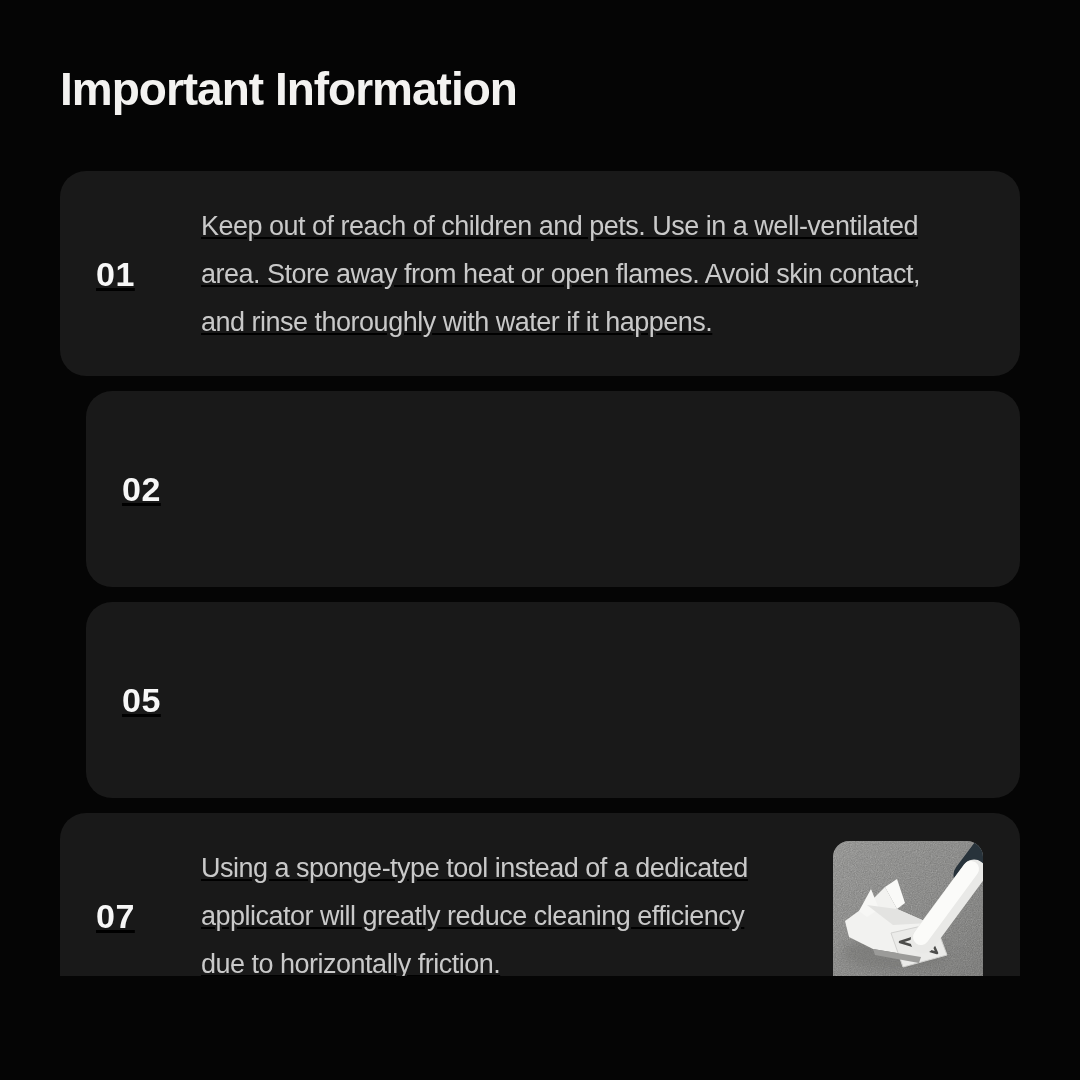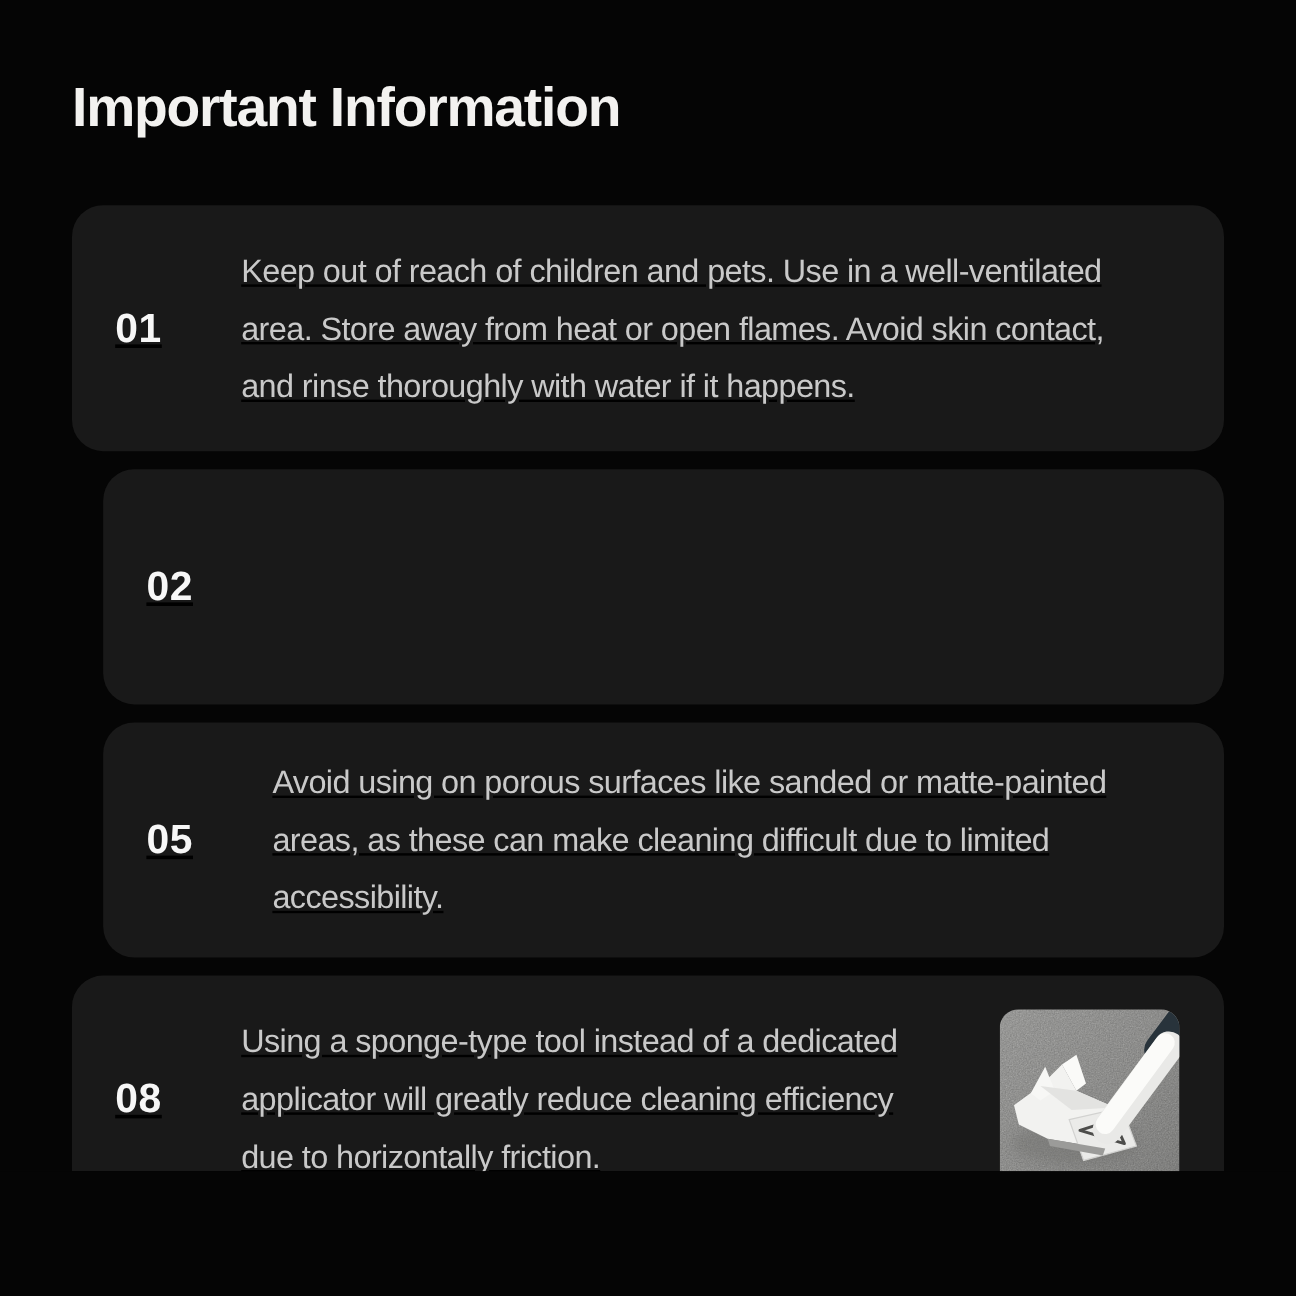--- a/index.html
+++ b/index.html
@@ -100,29 +100,26 @@
 
     <section class="card h-b">
       <div class="card-inner">
         <div class="num">02</div>
       </div>
     </section>
 
     <section class="card h-b">
       <div class="card-inner">
         <div class="num">05</div>
-        <div class="text">Avoid using on porous surfaces like sanded or matte-painted
-areas, as these can make cleaning difficult due to limited
-accessibility.</div>
       </div>
     </section>
 
     <section class="card h-a">
       <div class="card-inner">
-        <div class="num">08</div>
+        <div class="num">07</div>
         <div class="text">Using a sponge-type tool instead of a dedicated
 applicator will greatly reduce cleaning efficiency
 due to horizontally friction.</div>
         <div class="photo">
           <svg width="150" height="150" viewBox="0 0 150 150" xmlns="http://www.w3.org/2000/svg">
             <defs>
               <linearGradient id="concrete" x1="0" y1="0" x2="1" y2="1">
                 <stop offset="0" stop-color="#c3c3c1"></stop>
                 <stop offset="0.55" stop-color="#b4b4b2"></stop>
                 <stop offset="1" stop-color="#a2a2a0"></stop>

